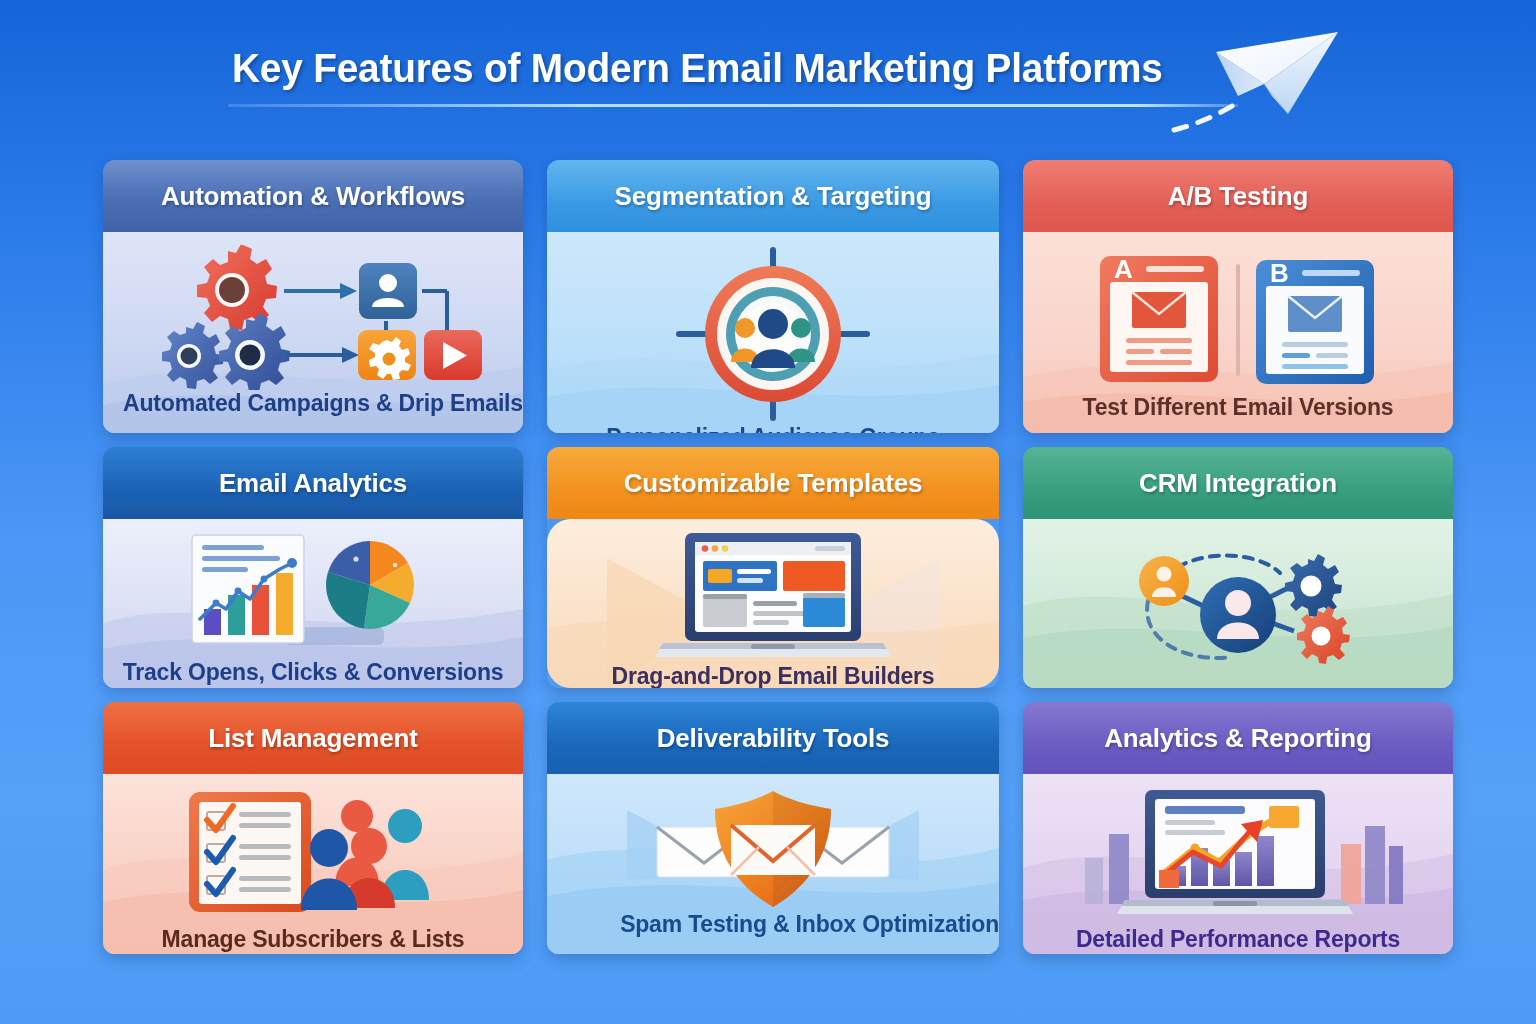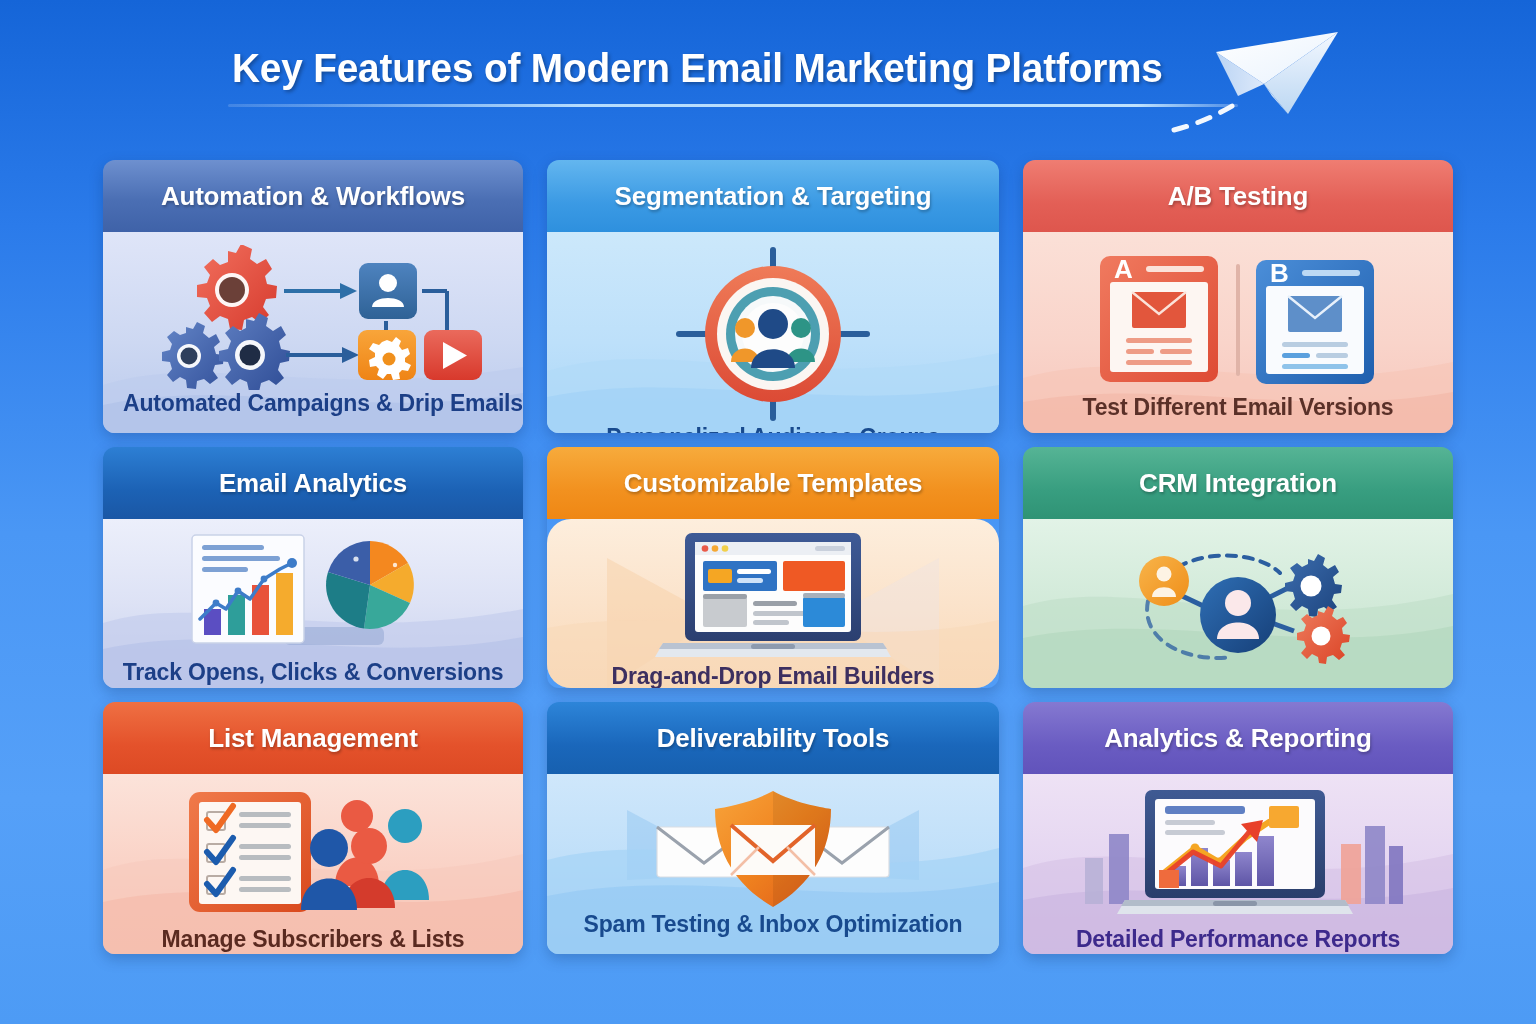--- a/index.html
+++ b/index.html
@@ -158,21 +158,21 @@
 
   .c6 .card-header { background: linear-gradient(180deg, #56b495 0%, #389e80 60%, #2f9375 100%); }
   .c6 .card-body   { background: linear-gradient(180deg, #e2f3e7 0%, #d2ead9 50%, #c0e0ca 100%); }
   .c6 .card-caption{ color: #0f5345; }
 
   .c7 .card-header { background: linear-gradient(180deg, #ef7043 0%, #e4522b 60%, #dd4a24 100%); }
   .c7 .card-body   { background: linear-gradient(180deg, #fce3da 0%, #fad3c7 50%, #f8c2b2 100%); }
   .c7 .card-caption{ color: #5a2a20; }
 
   .c8 .card-header { background: linear-gradient(180deg, #2d85d9 0%, #1a67bb 60%, #1760af 100%); }
-  .c8 .card-body   { background: linear-gradient(180deg, #cfe7fb 0%, #bfdff9 50%, #a9d2f5 100%); }
+  .c8 .card-body   { background: linear-gradient(180deg, #cfe7fb 0%, #bfdff9 50%, #a9d2f5 100%); align-items: flex-end; }
   .c8 .card-caption{ color: #184a8e; }
 
   .c9 .card-header { background: linear-gradient(180deg, #8579d1 0%, #6a5cc2 60%, #6153bb 100%); }
   .c9 .card-body   { background: linear-gradient(180deg, #eee2f5 0%, #e5d6f1 50%, #dcc9ec 100%); }
   .c9 .card-caption{ color: #3d2a8c; }
 
 </style>
 </head>
 <body>
 

